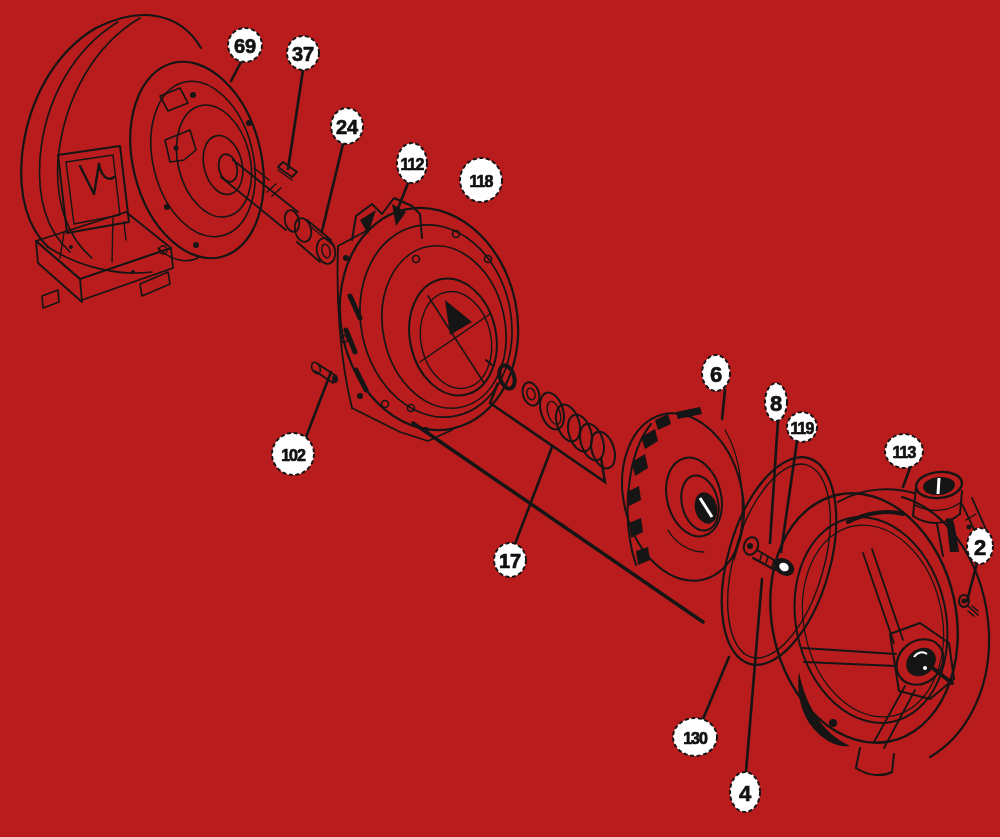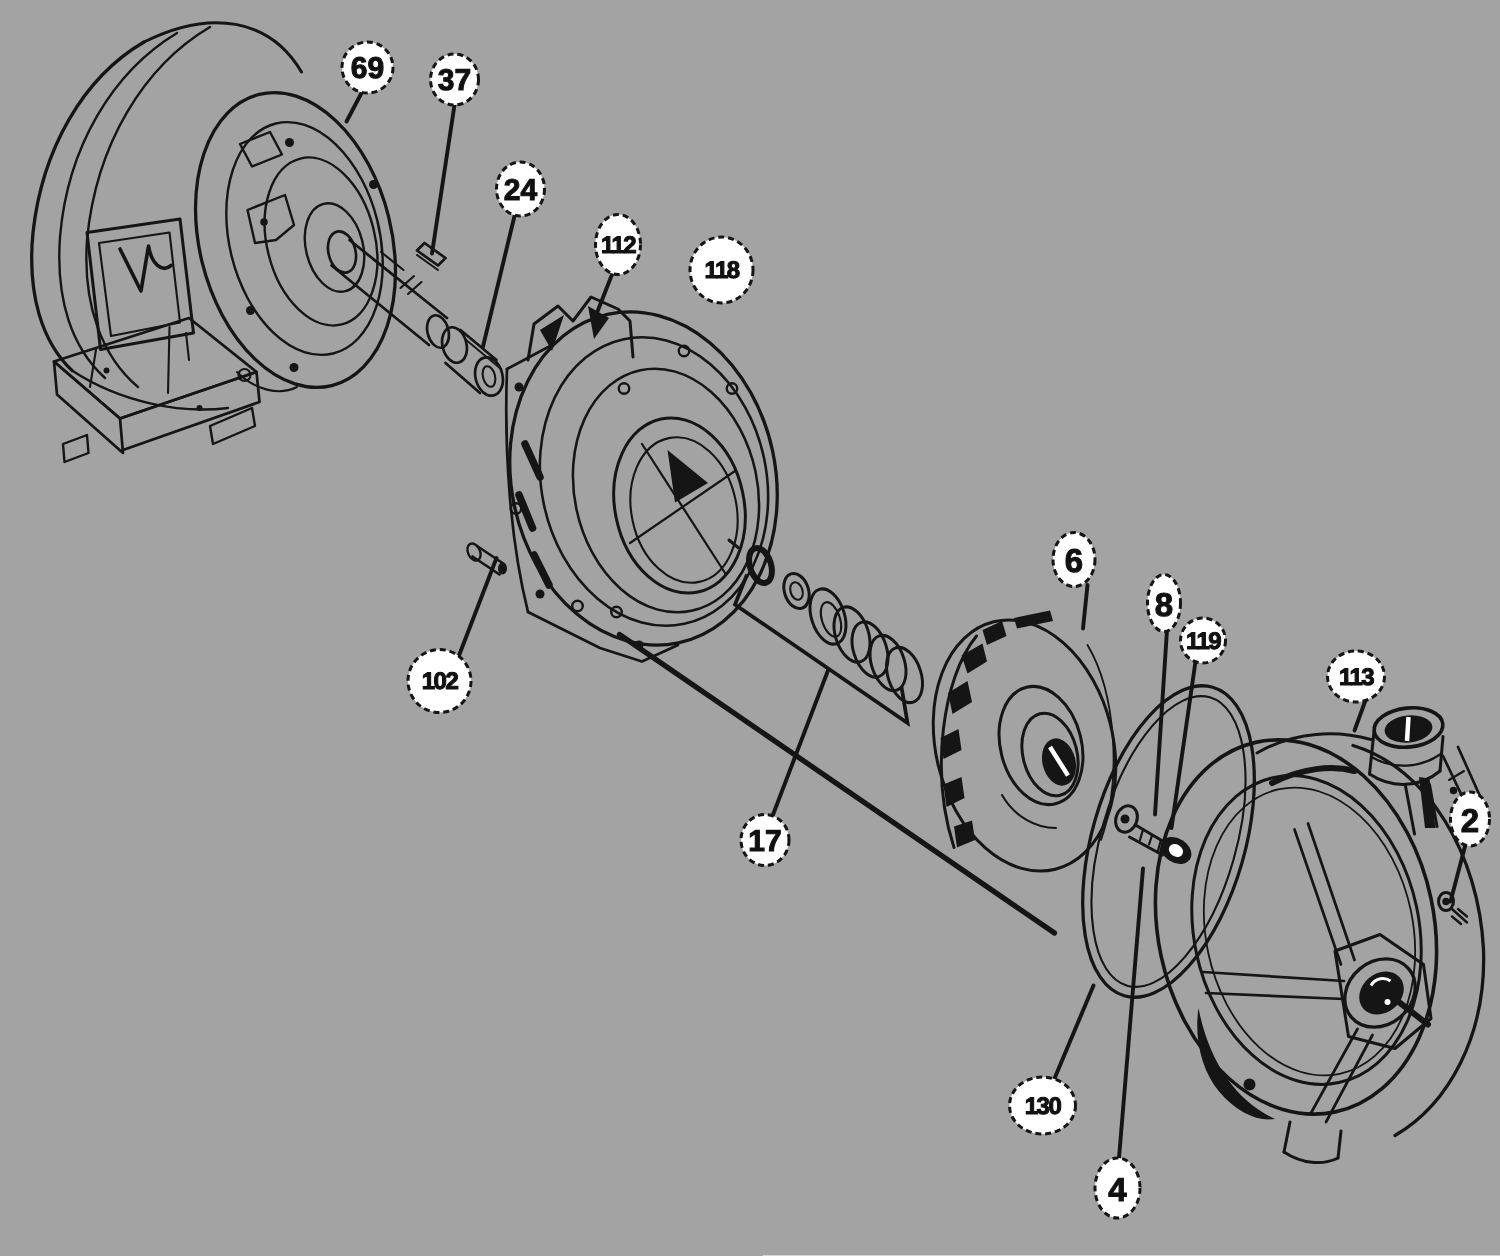--- a/index.html
+++ b/index.html
@@ -1,16 +1,16 @@
 <!DOCTYPE html>
 <html><head>
 <meta charset="utf-8">
 <style>
   html,body{margin:0;padding:0;background:#fff;}
-  #stage{position:relative;width:1000px;height:837px;background:#a3a3a3;overflow:hidden;}
+  #stage{position:relative;width:1000px;height:837px;background:#b91c1c;overflow:hidden;}
   svg{display:block;}
   .callout-text{
     font-family:"Liberation Sans", sans-serif;
     font-weight:bold;
     fill:#111;
     stroke:#111;
     stroke-width:.7;
   }
   .ink{stroke:#151515;fill:none;stroke-linecap:round;stroke-linejoin:round;}
   .fillink{fill:#151515;stroke:none;}

